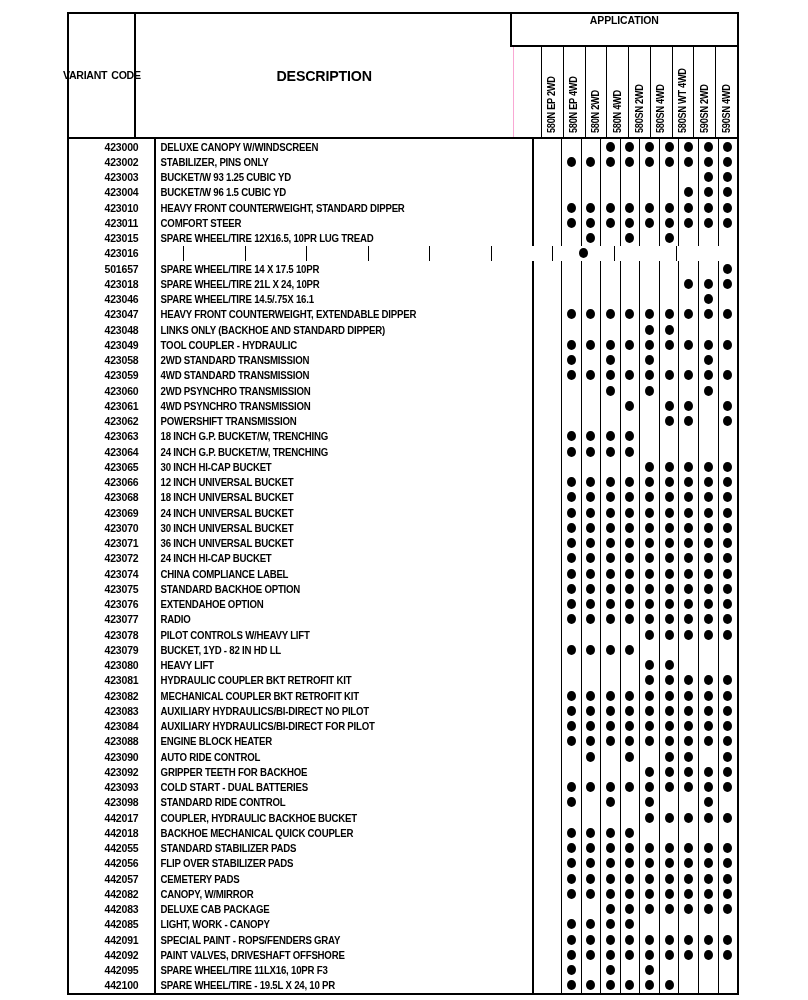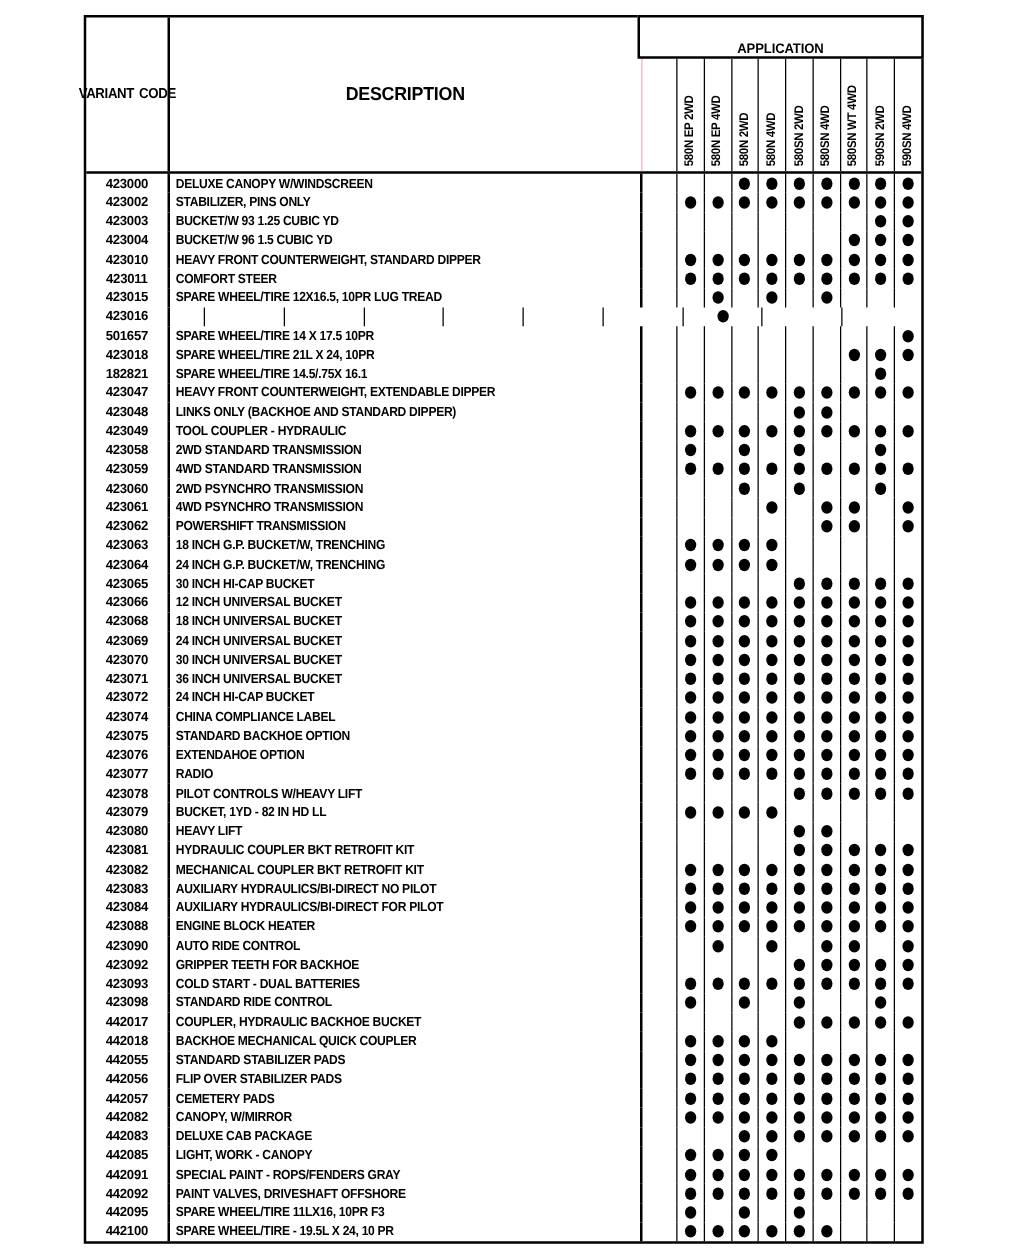--- a/index.html
+++ b/index.html
@@ -15,30 +15,30 @@
   .col-desc{width:378px;border-right:1px solid #f9a8d4;box-sizing:border-box;
             display:flex;align-items:center;justify-content:center;}
   .col-gutter{width:28px;border-right:1px solid #000;box-sizing:border-box;}
   .col-apps{flex:1;display:flex;}
   .app-cell{flex:1;border-right:1px solid #000;box-sizing:border-box;position:relative;}
   .app-cell:last-child{border-right:none;}
   .hdr-code-line{font-weight:bold;font-size:11.5px;line-height:13px;letter-spacing:-0.3px;
                  transform:scaleX(0.92);}
   .hdr-desc{font-weight:bold;font-size:15px;letter-spacing:-0.2px;transform:scaleX(0.95);}
   .app-box{position:absolute;top:-2px;right:-2px;width:229px;height:35px;background:#fff;
-           border:2px solid #000;box-sizing:border-box;display:flex;align-items:flex-end;
+           border:2px solid #000;box-sizing:border-box;display:flex;align-items:flex-start;
            justify-content:center;z-index:2;}
   .app-box span{font-weight:bold;font-size:11px;letter-spacing:-0.1px;transform:scaleX(0.95);}
   .rot-label{position:absolute;left:50%;bottom:4px;white-space:nowrap;
              font-weight:bold;font-size:10px;letter-spacing:-0.3px;
              transform:translateX(5px) rotate(-90deg) scaleX(0.92);
              transform-origin:0 100%;}
   
   .tbody{position:relative;}
-  .row{display:flex;height:15.25px;}
+  .row{display:flex;height:15.25px;padding-left:20px;}
   .cell-code{width:67px;border-right:2px solid #000;box-sizing:border-box;
              display:flex;align-items:center;justify-content:center;
              font-weight:bold;font-size:10.5px;letter-spacing:-0.2px;}
   .cell-desc{width:378px;border-right:2px solid #000;box-sizing:border-box;
              display:flex;align-items:center;overflow:hidden;}
   .cell-desc span{font-weight:bold;font-size:10.5px;letter-spacing:-0.25px;white-space:nowrap;
                   transform:scaleX(0.92);transform-origin:0 50%;padding-left:5px;}
   .cell-gutter{width:28px;border-right:1px solid #000;box-sizing:border-box;}
   .cell-apps{flex:1;display:flex;}
   .dot-cell{flex:1;border-right:1px solid #000;box-sizing:border-box;
@@ -379,21 +379,21 @@
             <div class="dot-cell">
               <span class="dot"></span>
             </div>
             <div class="dot-cell">
               <span class="dot"></span>
             </div>
           </div>
   </div>
 
   <div class="row">
-    <div class="cell-code">182821</div>
+    <div class="cell-code">423046</div>
     <div class="cell-desc">
             <span>SPARE WHEEL/TIRE 14.5/.75X 16.1</span>
           </div>
     <div class="cell-gutter"></div>
     <div class="cell-apps">
             <div class="dot-cell"></div>
             <div class="dot-cell"></div>
             <div class="dot-cell"></div>
             <div class="dot-cell"></div>
             <div class="dot-cell"></div>

